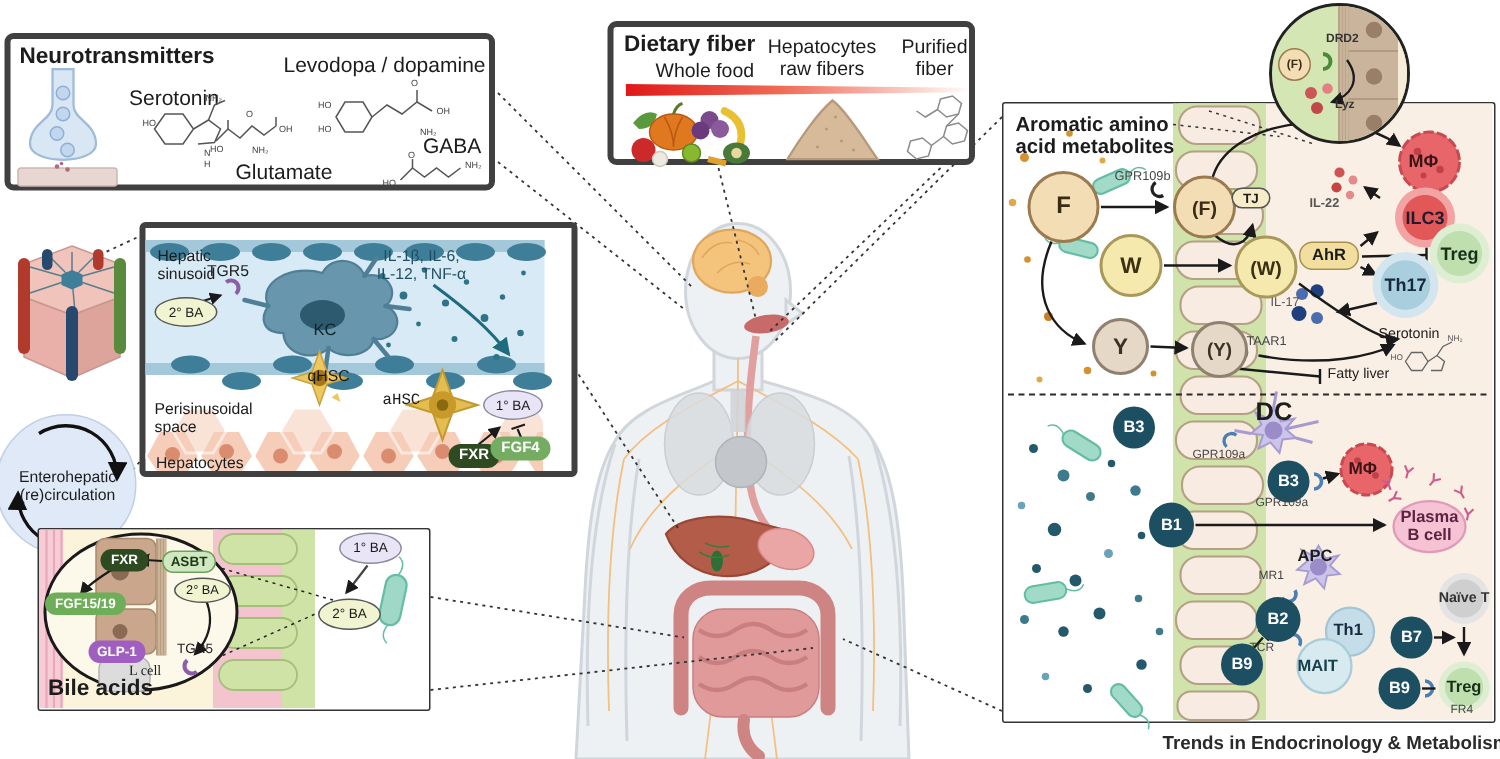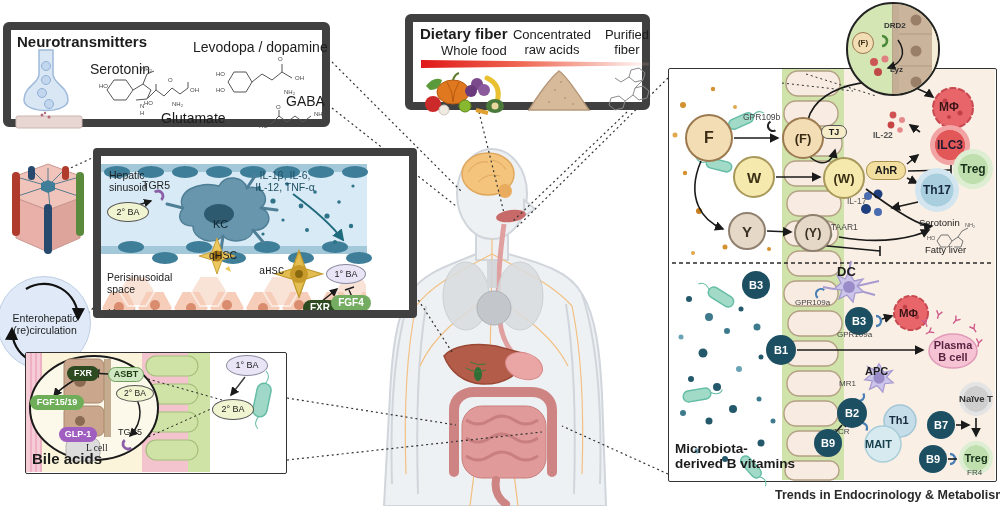--- a/index.html
+++ b/index.html
@@ -2,21 +2,21 @@
 <html><head>
 <meta charset="utf-8">
 <style>
   html,body{margin:0;padding:0;background:#fff;}
   body{font-family:"Liberation Sans",sans-serif;color:#1c1c1c;}
   .stage{position:relative;width:1000px;height:506px;background:#fff;overflow:hidden;}
   .p{position:absolute;}
   .lbl{position:absolute;white-space:nowrap;line-height:1.12;color:#1c1c1c;}
   .b{font-weight:bold;}
   .c{text-align:center;}
-  .panel{position:absolute;background:#fff;border:8px solid #404040;border-radius:6px;box-sizing:border-box;}
+  .panel{position:absolute;background:#fff;border:4px solid #404040;border-radius:6px;box-sizing:border-box;}
   .pill{position:absolute;border-radius:9px;display:flex;align-items:center;justify-content:center;font-weight:bold;box-sizing:border-box;line-height:1;text-align:right;}
   .oval{position:absolute;border-radius:50%;border:1.2px solid #555;display:flex;align-items:center;justify-content:center;background:#f0f4d0;box-sizing:border-box;font-size:9px;line-height:1;}
   .circ{position:absolute;border-radius:50%;display:flex;align-items:center;justify-content:center;font-weight:bold;box-sizing:border-box;line-height:1;}
   .bv{background:#1d4f63;color:#fff;font-size:11px;}
   svg{position:absolute;overflow:visible;}
 </style>
 </head>
 <body>
 
 <div class="stage">
@@ -147,21 +147,21 @@
       <path d="M20,10 L20,4" stroke="#555" stroke-width="1"></path>
       <text x="0" y="22" font-size="6" fill="#444">HO</text>
       <text x="17" y="3" font-size="6" fill="#444">O</text>
       <text x="55" y="10" font-size="6" fill="#444">NH₂</text>
     </svg>
   </div>
 
   <div class="panel" style="left:405px;top:14px;width:245px;height:96px;">
     <div class="lbl b" style="left:7px;top:4px;font-size:15px;">Dietary fiber</div>
     <div class="lbl" style="left:28px;top:22px;font-size:13px;">Whole food</div>
-    <div class="lbl c" style="left:95px;top:6px;width:88px;font-size:13px;white-space:normal;">Concentrated raw acids</div>
+    <div class="lbl c" style="left:95px;top:6px;width:88px;font-size:13px;white-space:normal;">Hepatocytes raw fibers</div>
     <div class="lbl c" style="left:190px;top:6px;width:48px;font-size:13px;white-space:normal;">Purified fiber</div>
     <div class="p" style="left:8px;top:38px;width:228px;height:8px;background:linear-gradient(90deg,#e01818,#ef6a55 45%,rgba(250,215,205,0.12));clip-path:polygon(0 0,100% 32%,100% 68%,0 100%);"></div>
     <svg style="left:8px;top:44px;" width="100" height="50" viewBox="0 0 100 50">
       <path d="M5,20 q8,-10 16,-6 q-2,10 -12,10 z" fill="#5a9a3c"></path>
       <path d="M66,12 q15,7 10,24" stroke="#e8c030" stroke-width="5" fill="none" stroke-linecap="round"></path>
       <ellipse cx="32" cy="26" rx="16" ry="12" fill="#e07820" stroke="#b85a10"></ellipse>
       <path d="M26,16 q6,10 6,20 M38,16 q-6,10 -6,20" stroke="#b85a10" stroke-width="1" fill="none"></path>
       <path d="M32,14 q2,-6 6,-7" stroke="#5a7a2a" stroke-width="2" fill="none"></path>
       <circle cx="56" cy="18" r="6" fill="#7a4a8c"></circle>
         <circle cx="63" cy="24" r="6" fill="#8a5a9c"></circle>
@@ -186,21 +186,21 @@
     <svg style="left:188px;top:42px;" width="52" height="52" viewBox="0 0 52 52">
       <g fill="none" stroke="#8a8a8a" stroke-width="1">
         <path d="M30,6 L38,4 L44,9 L42,16 L34,18 L28,13 Z"></path>
           <path d="M34,24 L42,22 L48,27 L46,34 L38,36 L32,31 Z"></path>
           <path d="M10,34 L18,32 L24,37 L22,44 L14,46 L8,41 Z"></path>
         <path d="M42,16 L34,24 M32,31 L24,37 M28,13 L20,18 L14,14"></path>
       </g>
     </svg>
   </div>
 
-  <div class="panel" style="left:93px;top:148px;width:324px;height:170px;border-radius:4px;overflow:hidden;">
+  <div class="panel" style="left:93px;top:148px;width:292px;height:170px;border-radius:4px;overflow:hidden;">
     <svg style="left:0;top:0;" width="266" height="166" viewBox="0 0 266 166">
       <defs>
         <marker id="ah" markerWidth="7" markerHeight="7" refX="5" refY="3" orient="auto">
             <path d="M0,0 L6,3 L0,6 Z" fill="#1a1a1a"></path>
           </marker>
         <marker id="at" markerWidth="7" markerHeight="7" refX="5" refY="3" orient="auto">
             <path d="M0,0 L6,3 L0,6 Z" fill="#1f6b7e"></path>
           </marker>
       </defs>
       <rect x="0" y="8" width="266" height="90" fill="#d8eaf5"></rect>
@@ -597,20 +597,24 @@
         <path d="M213,250 L223,247" marker-end="url(#ra)"></path>
         <path d="M128,281 L254,281" marker-end="url(#ra)"></path>
         <path d="M166,364 L173,356"></path>
           <path d="M170,351 L177,358"></path>
         <path d="M287,356 L300,356" marker-end="url(#ra)"></path>
         <path d="M307,349 L307,367" marker-end="url(#ra)"></path>
         <path d="M279,390 L288,390"></path>
       </g>
     </svg>
 
+    <div class="lbl b" style="left:8px;top:6px;font-size:13.5px;">
+      <span>Aromatic amino</span><br>
+      <span>acid metabolites</span>
+    </div>
     <div class="circ" style="left:16px;top:45px;width:48px;height:48px;background:#f3ddb5;border:2.5px solid #9c7a50;font-size:16px;color:#3a2c14;">
         <span>F</span>
       </div>
     <div class="circ" style="left:64px;top:87px;width:42px;height:42px;background:#f6e9ae;border:2.5px solid #a8985a;font-size:15px;color:#3a3014;">
         <span>W</span>
       </div>
     <div class="circ" style="left:59px;top:143px;width:38px;height:38px;background:#e6d8c6;border:2.5px solid #8f8070;font-size:15px;color:#3a3226;">
         <span>Y</span>
       </div>
     <div class="circ" style="left:113px;top:48px;width:42px;height:42px;background:#f3ddb5;border:2.5px solid #9c7a50;font-size:13px;color:#3a2c14;">
@@ -636,26 +640,26 @@
     <div class="circ" style="left:284px;top:80px;width:40px;height:40px;background:radial-gradient(circle,#bfe0ae 52%,#ddeed2 54%);font-size:12px;color:#17301a;">
         <span>Treg</span>
       </div>
     <div class="circ" style="left:246px;top:99px;width:44px;height:44px;background:radial-gradient(circle,#a9cede 52%,#d3e6f0 54%);font-size:12px;color:#17293f;">
         <span>Th17</span>
       </div>
     <div class="lbl" style="left:178px;top:128px;font-size:8.5px;color:#555;">IL-17</div>
     <div class="lbl b" style="left:270px;top:32px;font-size:12px;color:#3c1416;">MΦ</div>
     <div class="lbl" style="left:162px;top:154px;font-size:8.5px;color:#444;">TAAR1</div>
     <div class="lbl" style="left:250px;top:149px;font-size:9.5px;">Serotonin</div>
-    <div class="lbl" style="left:216px;top:176px;font-size:9.5px;margin-left:40px;">Fatty liver</div>
+    <div class="lbl" style="left:216px;top:176px;font-size:9.5px;">Fatty liver</div>
 
     <div class="circ bv" style="left:73px;top:202px;width:28px;height:28px;">
         <span>B3</span>
       </div>
-    <div class="lbl b" style="left:168px;top:196px;font-size:13px;">DC</div>
+    <div class="lbl b" style="left:168px;top:196px;font-size:17px;">DC</div>
     <div class="lbl" style="left:126px;top:230px;font-size:8px;color:#444;">GPR109a</div>
     <div class="circ bv" style="left:176px;top:238px;width:28px;height:28px;">
         <span>B3</span>
       </div>
     <div class="lbl" style="left:168px;top:262px;font-size:8px;color:#444;">GPR109a</div>
     <div class="lbl b" style="left:230px;top:238px;font-size:11.5px;color:#3c1416;">MΦ</div>
     <div class="circ bv" style="left:97px;top:266px;width:30px;height:30px;">
         <span>B1</span>
       </div>
     <div class="lbl b c" style="left:258px;top:270px;width:52px;font-size:11px;color:#5a2440;">
@@ -679,24 +683,20 @@
     <div class="circ" style="left:290px;top:313px;width:34px;height:34px;background:radial-gradient(circle,#cfcfcf 52%,#e4e4e4 54%);font-size:9.5px;color:#333;">
         <span>Naïve T</span>
       </div>
     <div class="circ bv" style="left:250px;top:376px;width:28px;height:28px;">
         <span>B9</span>
       </div>
     <div class="circ" style="left:290px;top:372px;width:34px;height:34px;background:radial-gradient(circle,#bfe0ae 52%,#ddeed2 54%);font-size:11px;color:#17301a;">
         <span>Treg</span>
       </div>
     <div class="lbl" style="left:270px;top:400px;font-size:8px;color:#444;margin-left:28px;">FR4</div>
-    <div class="lbl b" style="left:6px;top:372px;font-size:13.5px;">
-      <span>Microbiota-</span><br>
-      <span>derived B vitamins</span>
-    </div>
   </div>
 
   <div class="circ" style="left:846px;top:2px;width:94px;height:94px;border:2px solid #222;background:#d4e6b4;overflow:hidden;">
     <svg style="left:0;top:0;" width="94" height="94" viewBox="0 0 94 94">
       <defs>
           <marker id="ai" markerWidth="7" markerHeight="7" refX="5" refY="3" orient="auto">
             <path d="M0,0 L6,3 L0,6 Z" fill="#1a1a1a"></path>
           </marker>
         </defs>
       <rect x="44" y="0" width="50" height="94" fill="#cbb49c"></rect>

